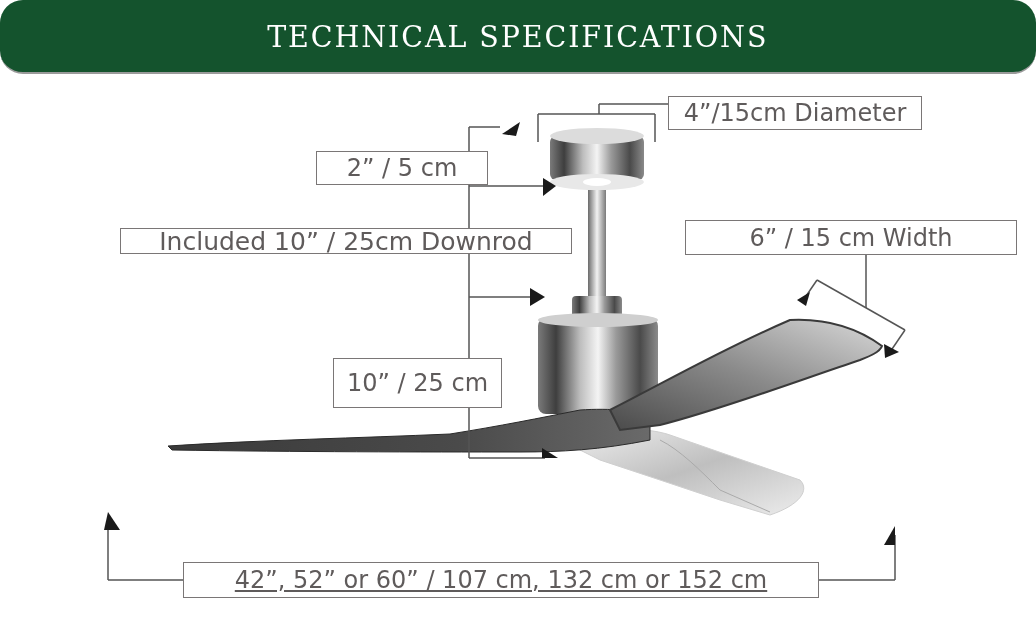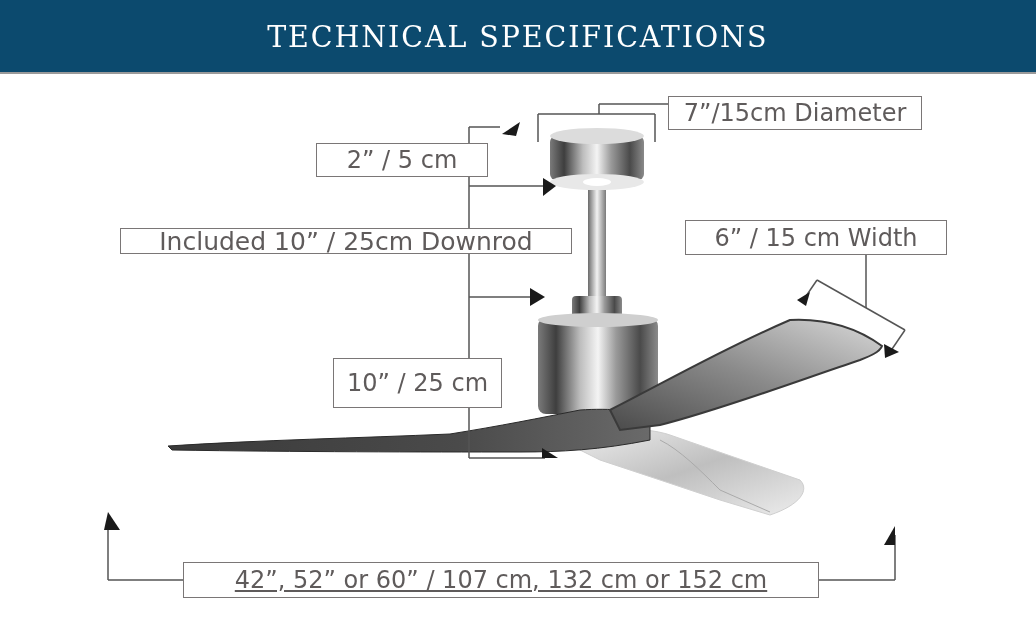--- a/index.html
+++ b/index.html
@@ -1,17 +1,17 @@
 <!DOCTYPE html>
 <html><head>
 <meta charset="utf-8">
 <style>
   html, body { margin:0; padding:0; background:#ffffff; }
   body { width:1036px; height:640px; position:relative; overflow:hidden; font-family:"Liberation Sans", sans-serif; }
-  .header { position:absolute; left:0; top:0; width:1036px; height:74px; background:#0c4a6e; border-bottom:2px solid #9a9a9a; box-sizing:border-box; display:flex; align-items:center; justify-content:center; }
+  .header { position:absolute; left:0; top:0; width:1036px; height:74px; background:#14532d; border-bottom:2px solid #9a9a9a; box-sizing:border-box; display:flex; align-items:center; justify-content:center;border-radius:23px; }
   .header-title { color:#ffffff; font-family:"DejaVu Serif", serif; font-size:30px; letter-spacing:2px; font-weight:normal; transform:scaleX(0.95); }
   .label { position:absolute; border:1.5px solid #7a7676; background:#ffffff; color:#5f5b5b; font-family:"DejaVu Sans", sans-serif; box-sizing:border-box; display:flex; align-items:center; justify-content:center; white-space:nowrap; }
   svg.diagram { position:absolute; left:0; top:0; }
 </style>
 </head>
 <body>
 
 <div class="header">
   <div class="header-title">TECHNICAL SPECIFICATIONS</div>
 </div>
@@ -107,18 +107,18 @@
     <polygon points="543,178 556,186 543,196"></polygon>
     <polygon points="530,288 545,297 530,306"></polygon>
     <polygon points="542,448 558,458 542,458"></polygon>
     <polygon points="797,300 810,292 806,306"></polygon>
     <polygon points="884,344 899,352 885,358"></polygon>
     <polygon points="104,530 108,512 120,530"></polygon>
     <polygon points="884,545 895,526 895,545"></polygon>
   </g>
 </svg>
 
-<div class="label" style="left:668px; top:96px; width:254px; height:34px; font-size:24px;">7”/15cm Diameter</div>
-<div class="label" style="left:316px; top:143px; width:172px; height:34px; font-size:24px;">2” / 5 cm</div>
+<div class="label" style="left:668px; top:96px; width:254px; height:34px; font-size:24px;">4”/15cm Diameter</div>
+<div class="label" style="left:316px; top:151px; width:172px; height:34px; font-size:24px;">2” / 5 cm</div>
 <div class="label" style="left:120px; top:228px; width:452px; height:26px; font-size:25px;">Included 10” / 25cm Downrod</div>
-<div class="label" style="left:685px; top:220px; width:262px; height:35px; font-size:24px;">6” / 15 cm Width</div>
+<div class="label" style="left:685px; top:220px; width:332px; height:35px; font-size:24px;">6” / 15 cm Width</div>
 <div class="label" style="left:333px; top:358px; width:169px; height:50px; font-size:24px;">10” / 25 cm</div>
 <div class="label" style="left:183px; top:562px; width:636px; height:36px; font-size:24px;text-decoration:underline;">42”, 52” or 60” / 107 cm, 132 cm or 152 cm</div>
 
 </body></html>

